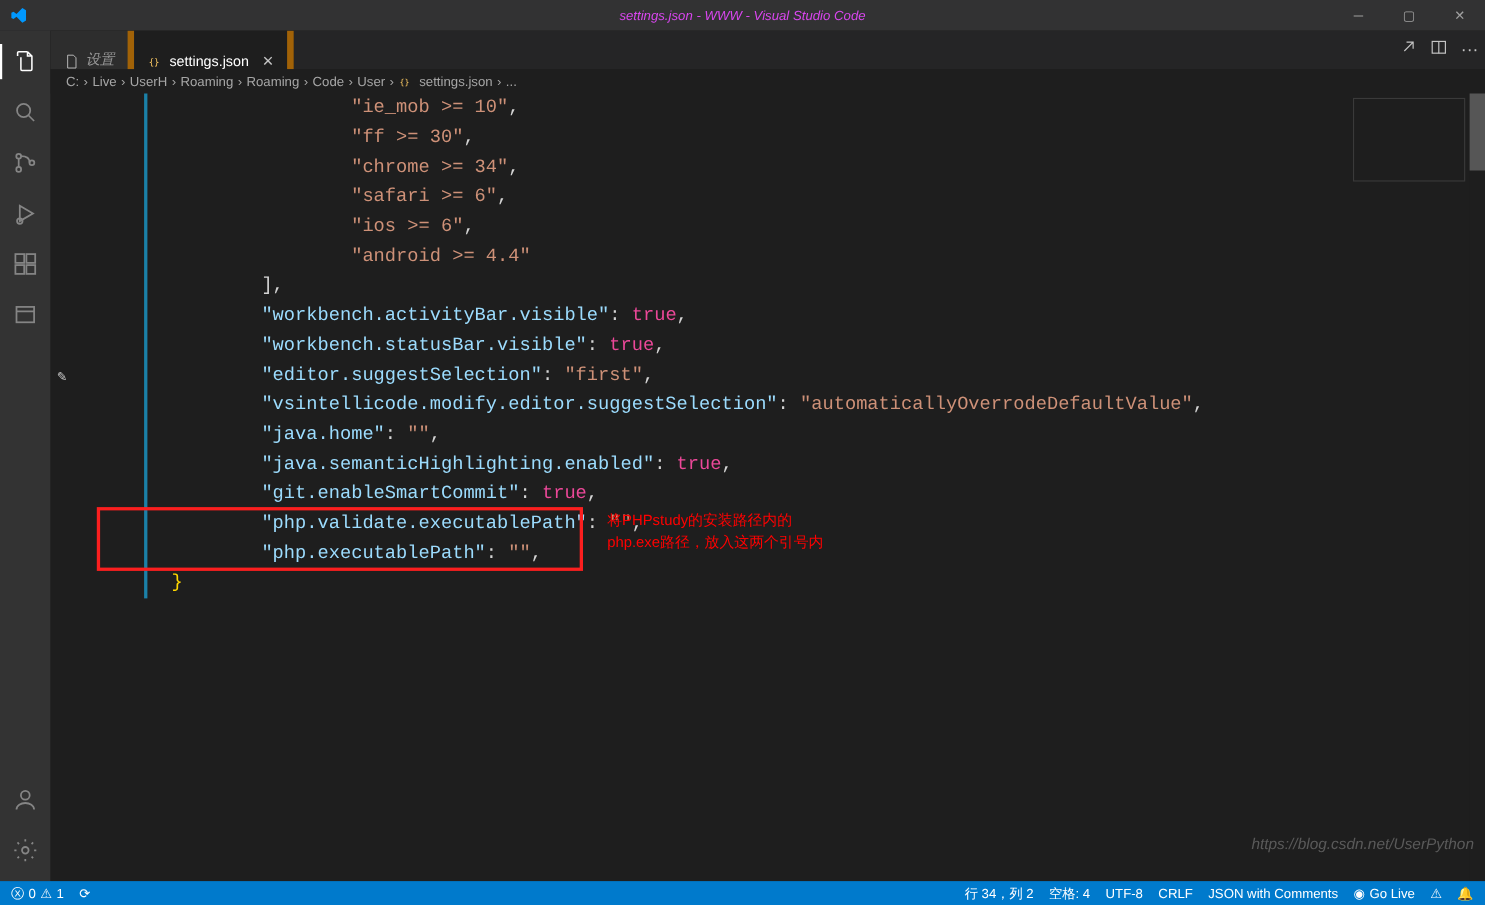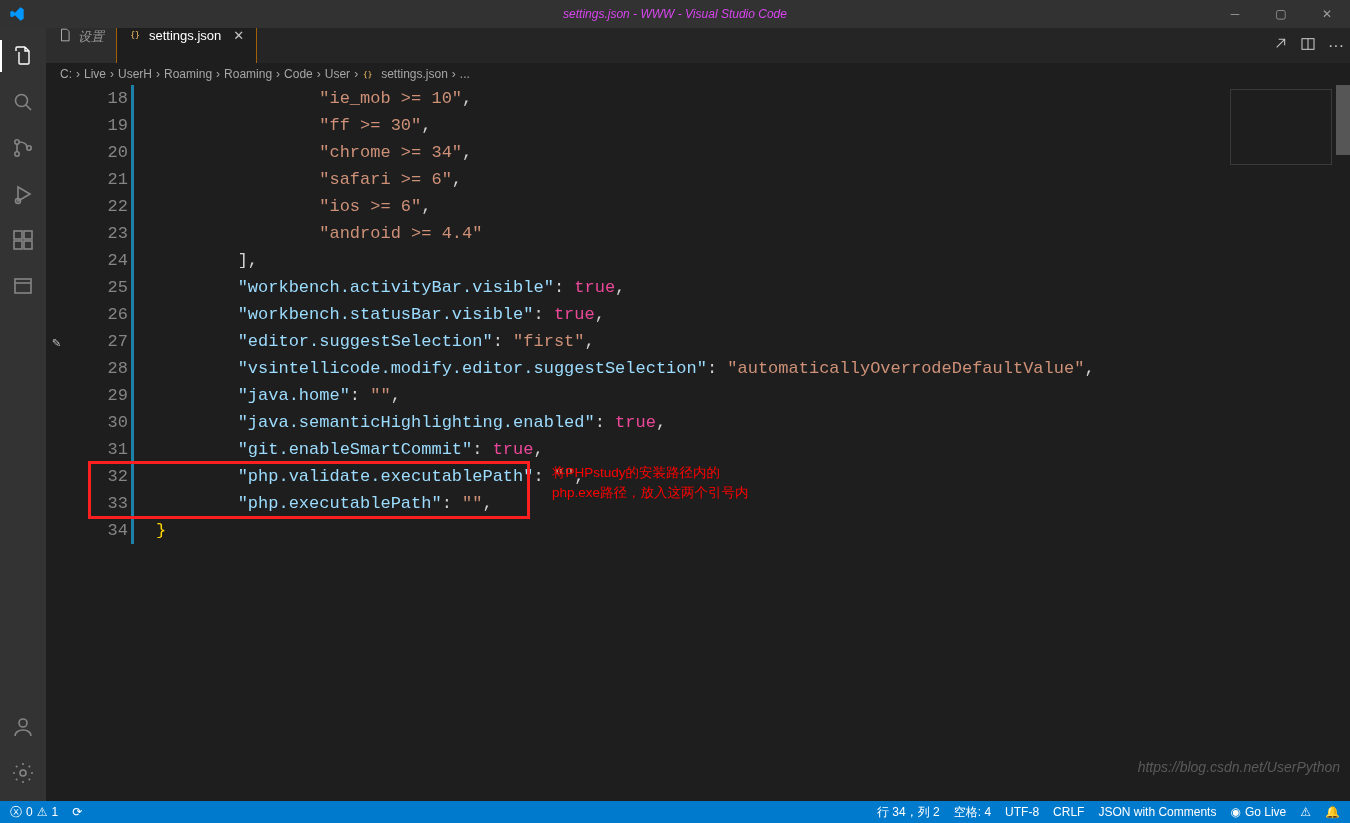--- a/index.html
+++ b/index.html
@@ -83,26 +83,26 @@
     position: relative;
   }
   .tabs {
     height: 35px;
     background: #252526;
     display: flex;
     align-items: stretch;
   }
   .tab {
     display: flex;
-    align-items: flex-start;
+    align-items: flex-end;
     padding: 0 12px;
     background: #2d2d2d;
     color: #969696;
     font-size: 13px;
-    border-right: 1px solid #a16207;
+    border-right: 6px solid #a16207;
     gap: 6px;
   }
   .tab.active { background: #1e1e1e; color: #ffffff; }
   .tab .icon { display:flex; align-items:center; }
   .tab .close { margin-left: 6px; color: #c5c5c5; }
   .tab-actions {
     margin-left: auto;
     display: flex;
     align-items: center;
     padding-right: 6px;
@@ -355,39 +355,20 @@
       <span>settings.json</span>
         <span class="chev">›</span>
       <span>...</span>
     </div>
 
     <div class="editor-wrap">
       <div class="changed-bar" id="changed-bar" style="height: 459px;"></div>
       <div class="gutter-icons">
         <span class="pencil" id="pencil" style="top: 249px;">✎</span>
       </div>
-      <div class="line-nos" id="line-nos">
-          <div>18</div>
-          <div>19</div>
-          <div>20</div>
-          <div>21</div>
-          <div>22</div>
-          <div>23</div>
-          <div>24</div>
-          <div>25</div>
-          <div>26</div>
-          <div>27</div>
-          <div>28</div>
-          <div>29</div>
-          <div>30</div>
-          <div>31</div>
-          <div>32</div>
-          <div>33</div>
-          <div>34</div>
-        </div>
       <div class="code-block" id="code-block"><div>                <span class="s">"ie_mob &gt;= 10"</span><span class="p">,</span></div><div>                <span class="s">"ff &gt;= 30"</span><span class="p">,</span></div><div>                <span class="s">"chrome &gt;= 34"</span><span class="p">,</span></div><div>                <span class="s">"safari &gt;= 6"</span><span class="p">,</span></div><div>                <span class="s">"ios &gt;= 6"</span><span class="p">,</span></div><div>                <span class="s">"android &gt;= 4.4"</span></div><div>        <span class="p">],</span></div><div>        <span class="k">"workbench.activityBar.visible"</span><span class="p">: </span><span class="b">true</span><span class="p">,</span></div><div>        <span class="k">"workbench.statusBar.visible"</span><span class="p">: </span><span class="b">true</span><span class="p">,</span></div><div>        <span class="k">"editor.suggestSelection"</span><span class="p">: </span><span class="s">"first"</span><span class="p">,</span></div><div>        <span class="k">"vsintellicode.modify.editor.suggestSelection"</span><span class="p">: </span><span class="s">"automaticallyOverrodeDefaultValue"</span><span class="p">,</span></div><div>        <span class="k">"java.home"</span><span class="p">: </span><span class="s">""</span><span class="p">,</span></div><div>        <span class="k">"java.semanticHighlighting.enabled"</span><span class="p">: </span><span class="b">true</span><span class="p">,</span></div><div>        <span class="k">"git.enableSmartCommit"</span><span class="p">: </span><span class="b">true</span><span class="p">,</span></div><div>        <span class="k">"php.validate.executablePath"</span><span class="p">: </span><span class="s">""</span><span class="p">,</span></div><div>        <span class="k">"php.executablePath"</span><span class="p">: </span><span class="s">""</span><span class="p">,</span></div><div><span class="y">}</span></div></div>
       <div class="red-box" id="red-box" style="left: 42px; top: 376px; width: 442px; height: 58px;"></div>
       <div class="annotation" id="annot" style="left: 506px; top: 378px;">
         <div>将PHPstudy的安装路径内的</div>
         <div>php.exe路径，放入这两个引号内</div>
       </div>
       <div class="minimap">
         <div class="minimap-content"></div>
       </div>
       <div class="scrollbar-v">

